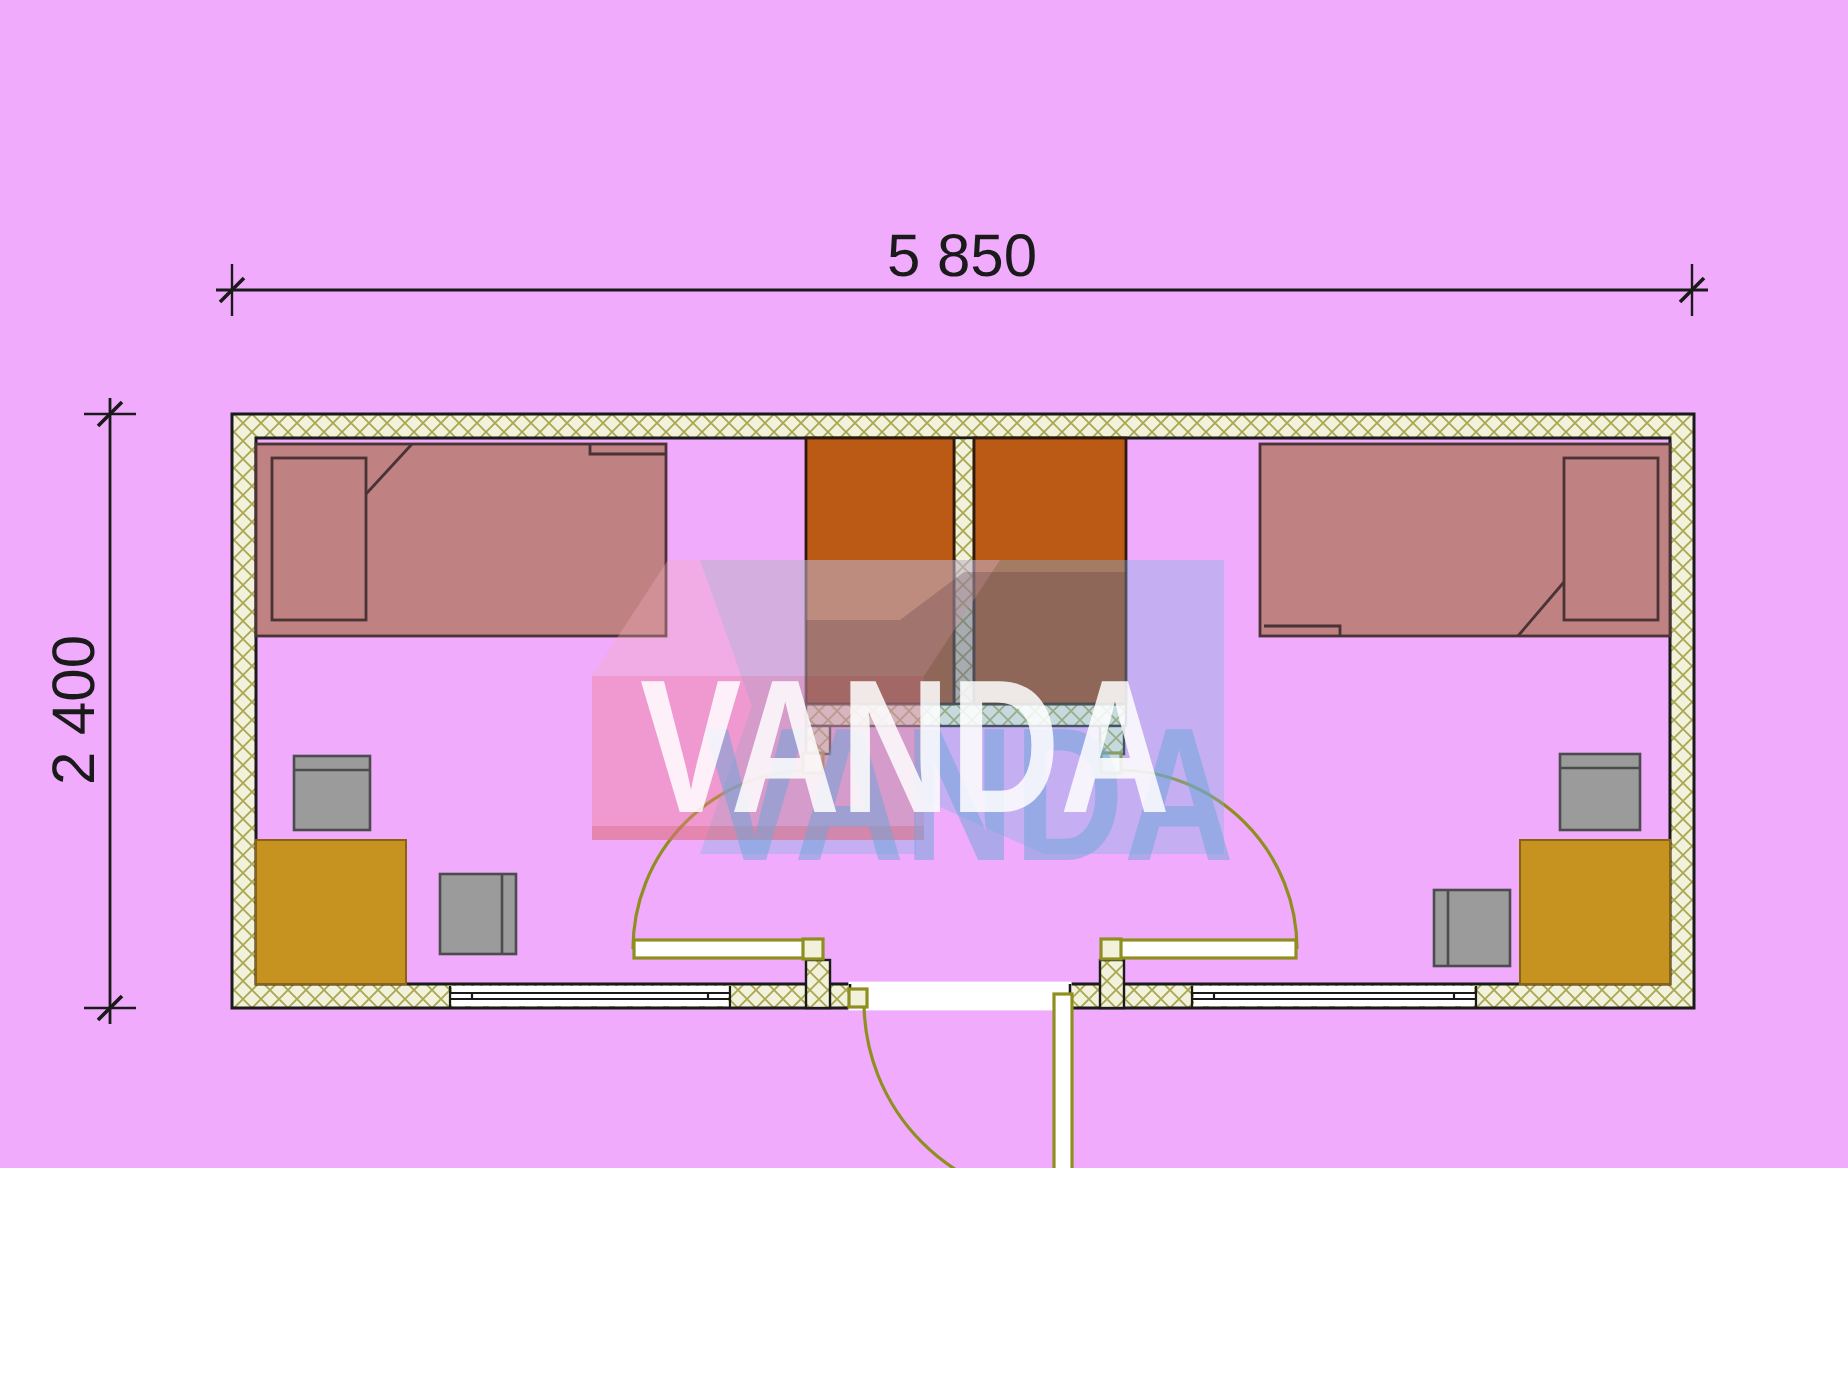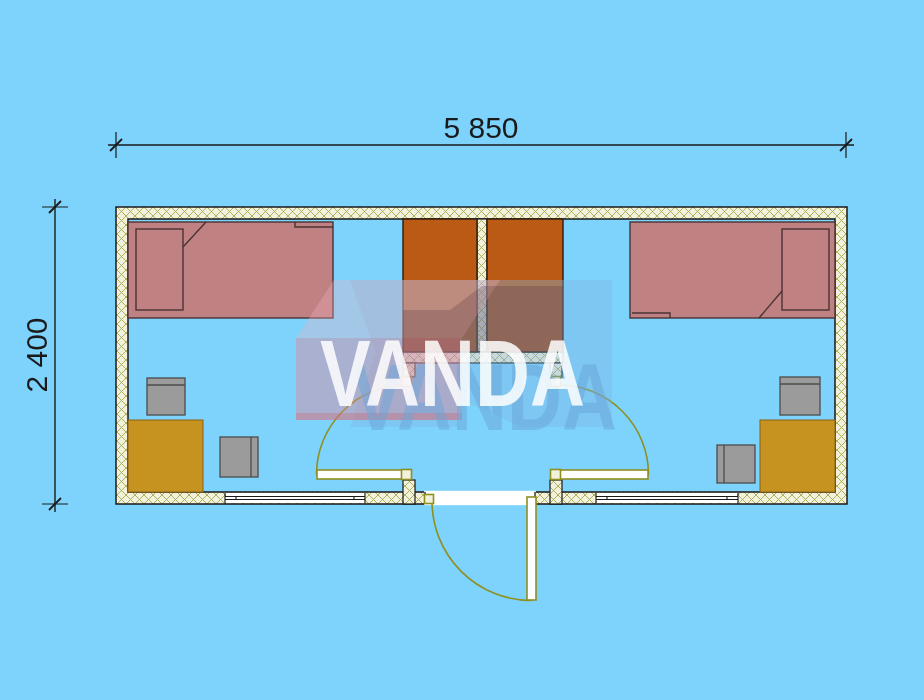--- a/index.html
+++ b/index.html
@@ -1,16 +1,16 @@
 <!DOCTYPE html>
 <html><head>
 <meta charset="utf-8">
 <style>
   html,body{margin:0;padding:0;background:#ffffff;}
-  .page{position:relative;width:924px;height:700px;background:#7dd3fc;overflow:hidden;
+  .page{position:relative;width:924px;height:584px;background:#f0abfc;overflow:hidden;
         font-family:"Liberation Sans", sans-serif;}
   svg text.dim{font-family:"Liberation Sans", sans-serif;font-size:30px;fill:#1a1a1a;}
   svg text.wm{font-family:"Liberation Sans", sans-serif;font-weight:bold;}
   .wm-group{pointer-events:none;}
 </style>
 </head>
 <body>
 
 <div class="page">
 <svg width="924" height="700" viewBox="0 0 924 700">

